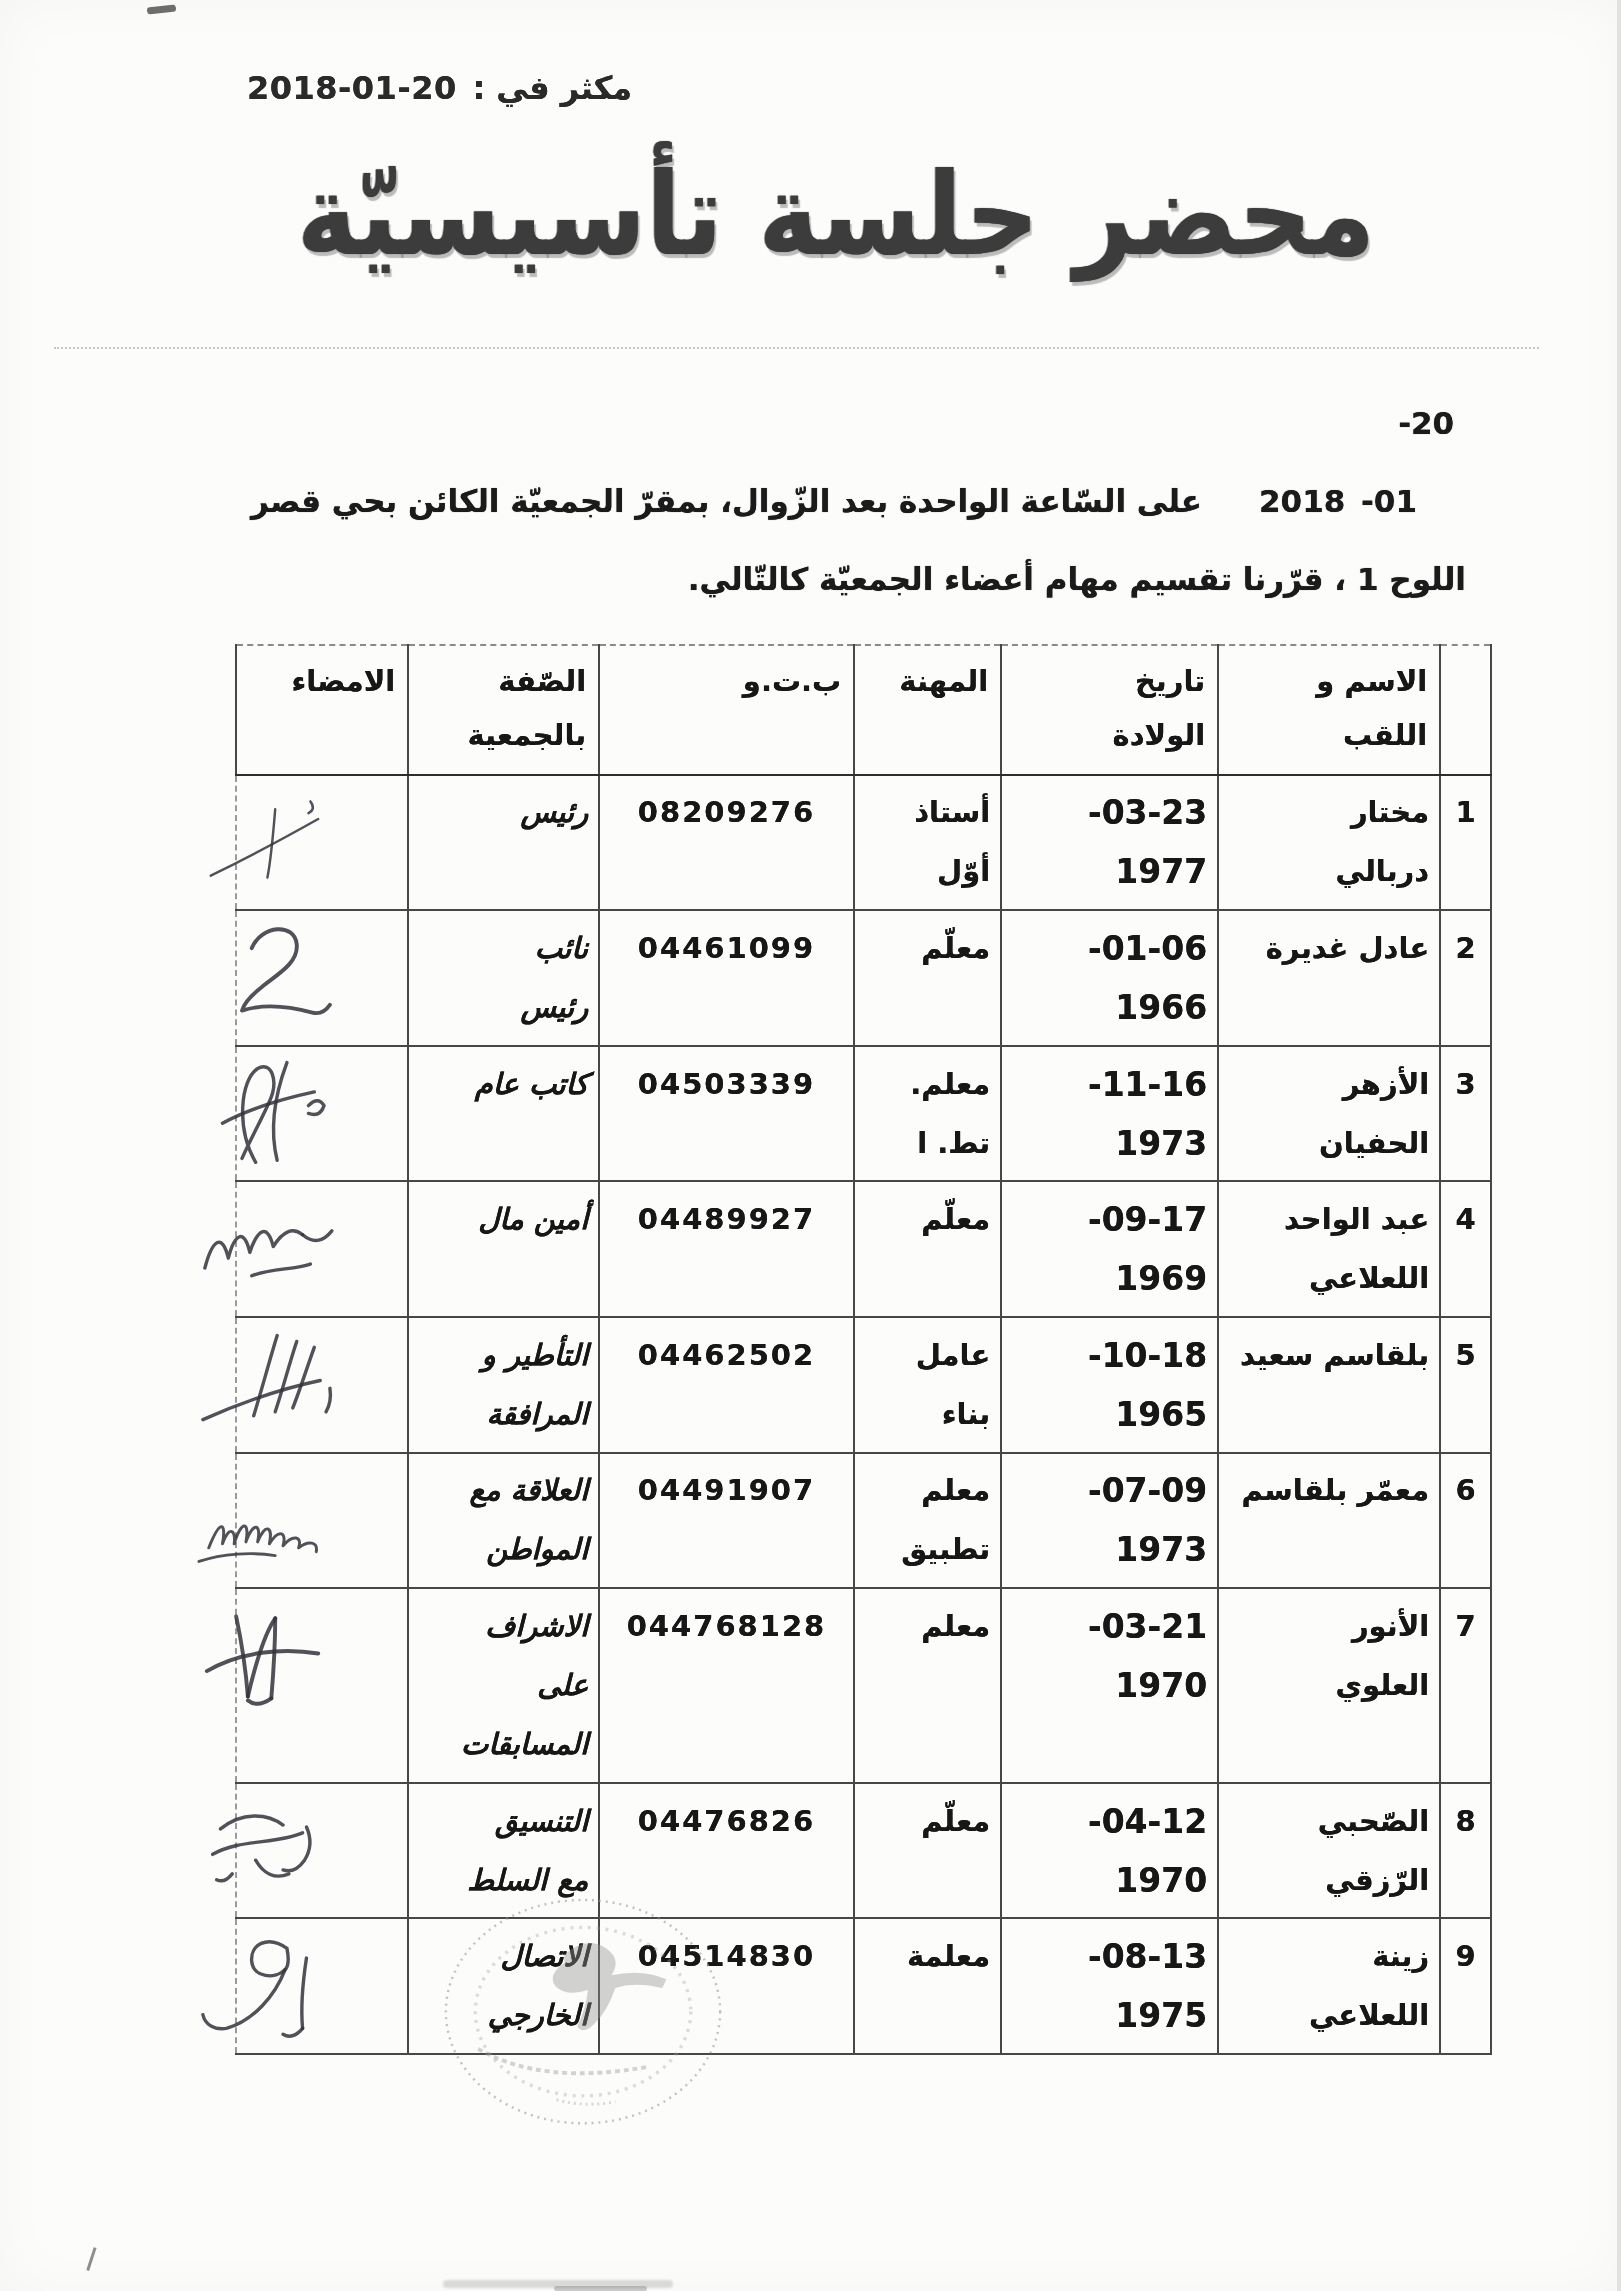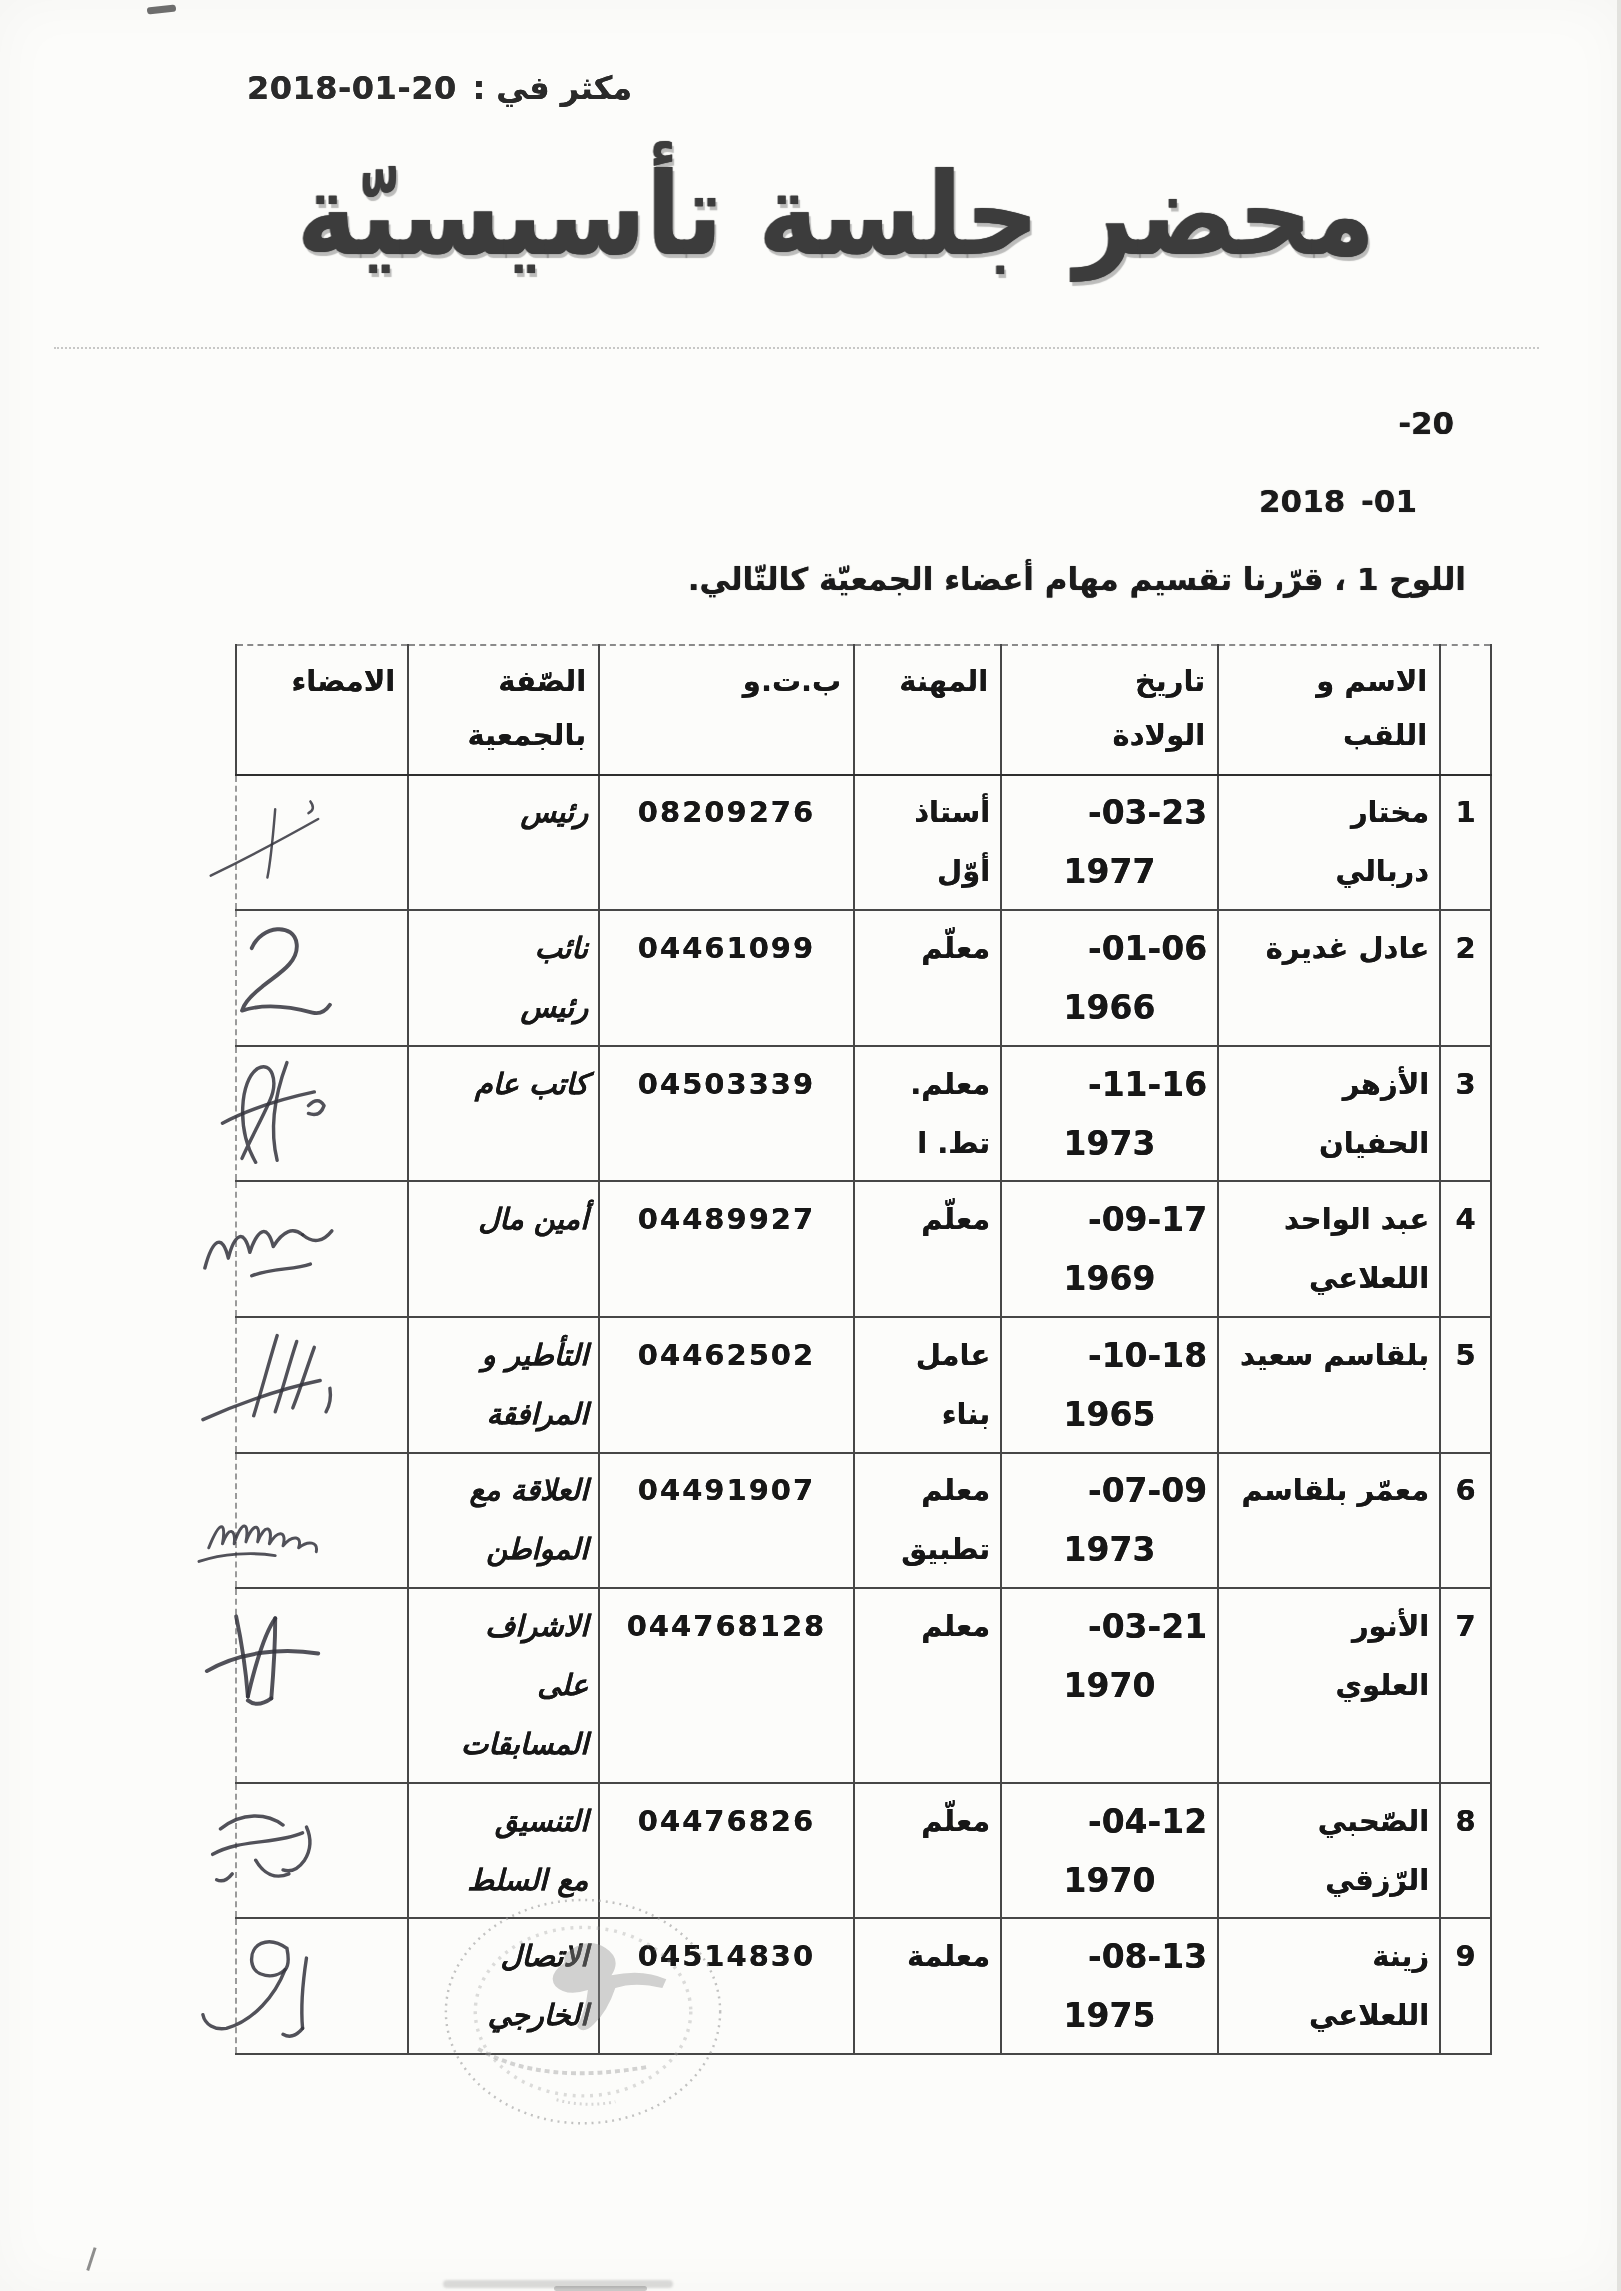--- a/index.html
+++ b/index.html
@@ -65,21 +65,21 @@
     border-top:2.9px dashed #8a8a8a;border-bottom:2.9px solid #2e2e2e;height:116px;
   }
   th.h-num{padding:7.8px 3.9px;}
   th.h-name,th.h-dob{text-align:center;margin-left:32px;}
   th.h-id{text-align:center;}
   table.members td{font-size:29px;line-height:59px;padding:7.8px 9.8px;height:116px;}
   td.c-num{text-align:center;font-size:33px;padding-top:11.8px;}
   td.c-name{text-align:right;}
   td.c-dob{text-align:right;padding-left:5.9px;}
   .dob-l1{display:block;direction:ltr;unicode-bidi:isolate;font-size:33px;text-align:right;padding-left:7.8px;}
-  .dob-l2{display:block;direction:ltr;unicode-bidi:isolate;font-size:33px;text-align:center;}
+  .dob-l2{display:block;direction:ltr;unicode-bidi:isolate;font-size:33px;}
   td.c-job{text-align:right;margin-top:31px;}
   td.c-id{direction:ltr;text-align:center;font-size:34px;letter-spacing:2px;padding-top:13.7px;}
   td.c-role{text-align:right;font-style:italic;}
   td.c-sig{position:relative;overflow:visible;border-left:2.9px dashed #9a9a9a !important;border-right:2px dashed #8f8f8f;}
   td.c-sig svg{position:absolute;top:0;left:-44px;overflow:visible;}
   .sig-stroke{fill:none;stroke:#32323c;stroke-linecap:round;stroke-linejoin:round;opacity:.85;}
 
   
   .stamp{position:absolute;left:439px;top:1894px;width:289px;height:247px;opacity:.8;}
 
@@ -104,20 +104,21 @@
   <div class="doc-title">محضر جلسة تأسيسيّة</div>
   <div class="title-rule"></div>
 
   <div class="intro">
     <div class="line line1">
       <span class="num">-20</span>
     </div>
     <div class="line line2">
       <span class="num num-a">-01</span>
       <span class="num num-b">2018</span>
+      <span class="txt">على السّاعة الواحدة بعد الزّوال، بمقرّ الجمعيّة الكائن بحي قصر</span>
     </div>
     <div class="line line3">
       <span>اللوح 1 ، قرّرنا تقسيم مهام  أعضاء الجمعيّة كالتّالي.</span>
     </div>
   </div>
 
   <table class="members">
     <colgroup>
       <col style="width:51px">
         <col style="width:222px">

